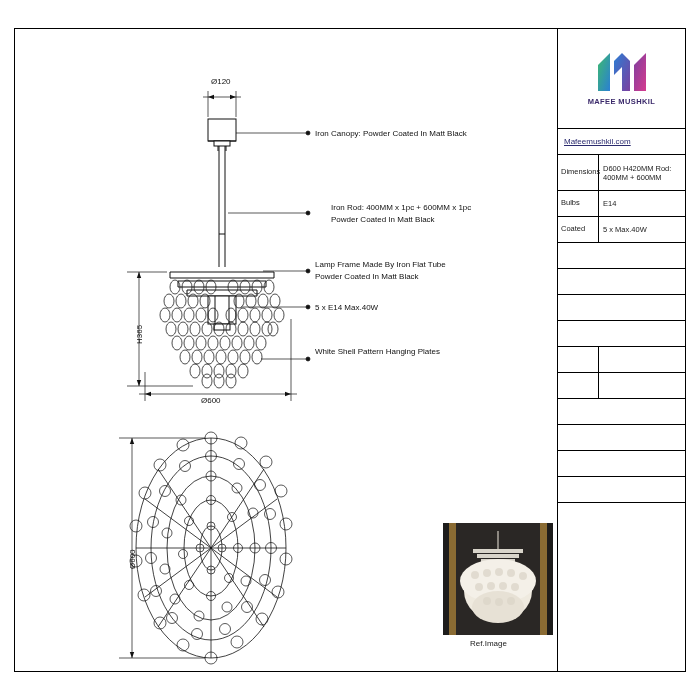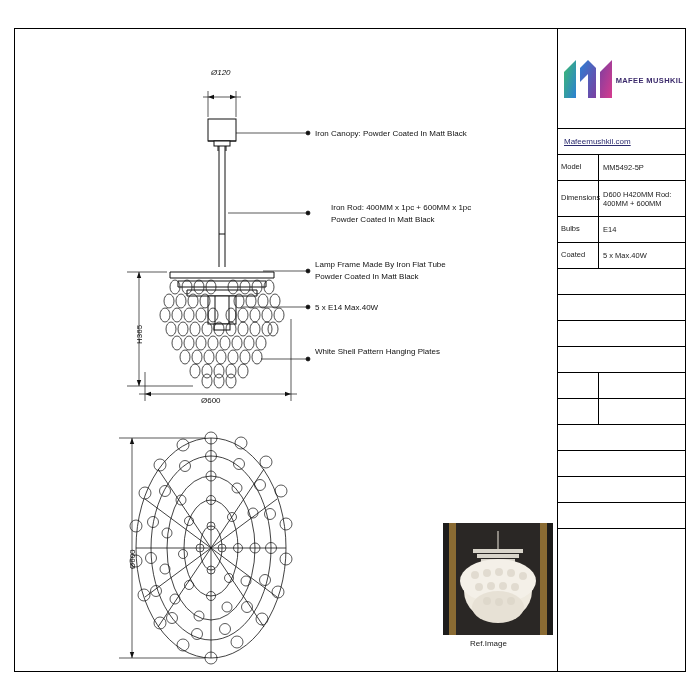--- a/index.html
+++ b/index.html
@@ -31,21 +31,21 @@
     width: 128px;
     height: 100%;
     border-left: 1px solid #000;
     box-sizing: border-box;
   }
   .logo-cell {
     height: 100px;
     border-bottom: 1px solid #000;
     box-sizing: border-box;
     display: flex;
-    flex-direction: row;
+    flex-direction: column;
     align-items: center;
     justify-content: center;
   }
   .logo-mark { width: 56px; height: 42px; }
   .logo-text {
     font-size: 7.5px;
     letter-spacing: .4px;
     font-weight: bold;
     margin-top: 4px;
     color: #3b2a6b;
@@ -398,21 +398,21 @@
     
     <div class="lbl" style="left:300px; top:99px;">Iron Canopy: Powder Coated In Matt Black</div>
     <div class="lbl" style="left:316px; top:173px;">Iron Rod: 400MM x 1pc + 600MM x 1pc
 Powder Coated In Matt Black</div>
     <div class="lbl" style="left:300px; top:230px;">Lamp Frame Made By Iron Flat Tube
 Powder Coated In Matt Black</div>
     <div class="lbl" style="left:300px; top:273px;">5 x E14 Max.40W</div>
     <div class="lbl" style="left:300px; top:317px;">White Shell Pattern Hanging Plates</div>
 
     
-    <div class="dimtxt" style="left:196px; top:39px;font-style:italic;">Ø120</div>
+    <div class="dimtxt" style="left:196px; top:48px;">Ø120</div>
     <div class="dimtxt vert" style="left:120px; top:315px;">H365</div>
     <div class="dimtxt" style="left:186px; top:367px;">Ø600</div>
     <div class="dimtxt vert" style="left:113px; top:540px;">Ø600</div>
 
     
     <div class="photo">
       <svg width="110" height="112" viewBox="0 0 110 112">
         <rect width="110" height="112" fill="#1d1c1b"></rect>
         <rect x="6" y="0" width="7" height="112" fill="#8a6b33"></rect>
         <rect x="97" y="0" width="7" height="112" fill="#8a6b33"></rect>
@@ -465,24 +465,20 @@
           <path d="M4 40 L4 14 L16 2 L16 40 Z" fill="url(#g1)"></path>
           <path d="M20 40 L20 10 L28 2 L36 10 L36 40 L28 40 L28 16 L20 24 Z" fill="url(#g3)"></path>
           <path d="M40 40 L40 14 L52 2 L52 40 Z" fill="url(#g2)"></path>
         </svg>
       </span>
       <span class="logo-text">MAFEE MUSHKIL</span>
     </div>
 
     <div class="site-cell">Mafeemushkil.com</div>
 
-    <div class="row">
-      <div class="k">Model</div>
-      <div class="v">MM5492-5P</div>
-    </div>
     <div class="row tall">
       <div class="k">Dimensions</div>
       <div class="v" style="white-space:pre-line;">D600 H420MM Rod:
 400MM + 600MM</div>
     </div>
     <div class="row">
       <div class="k">Bulbs</div>
       <div class="v">E14</div>
     </div>
     <div class="row">

